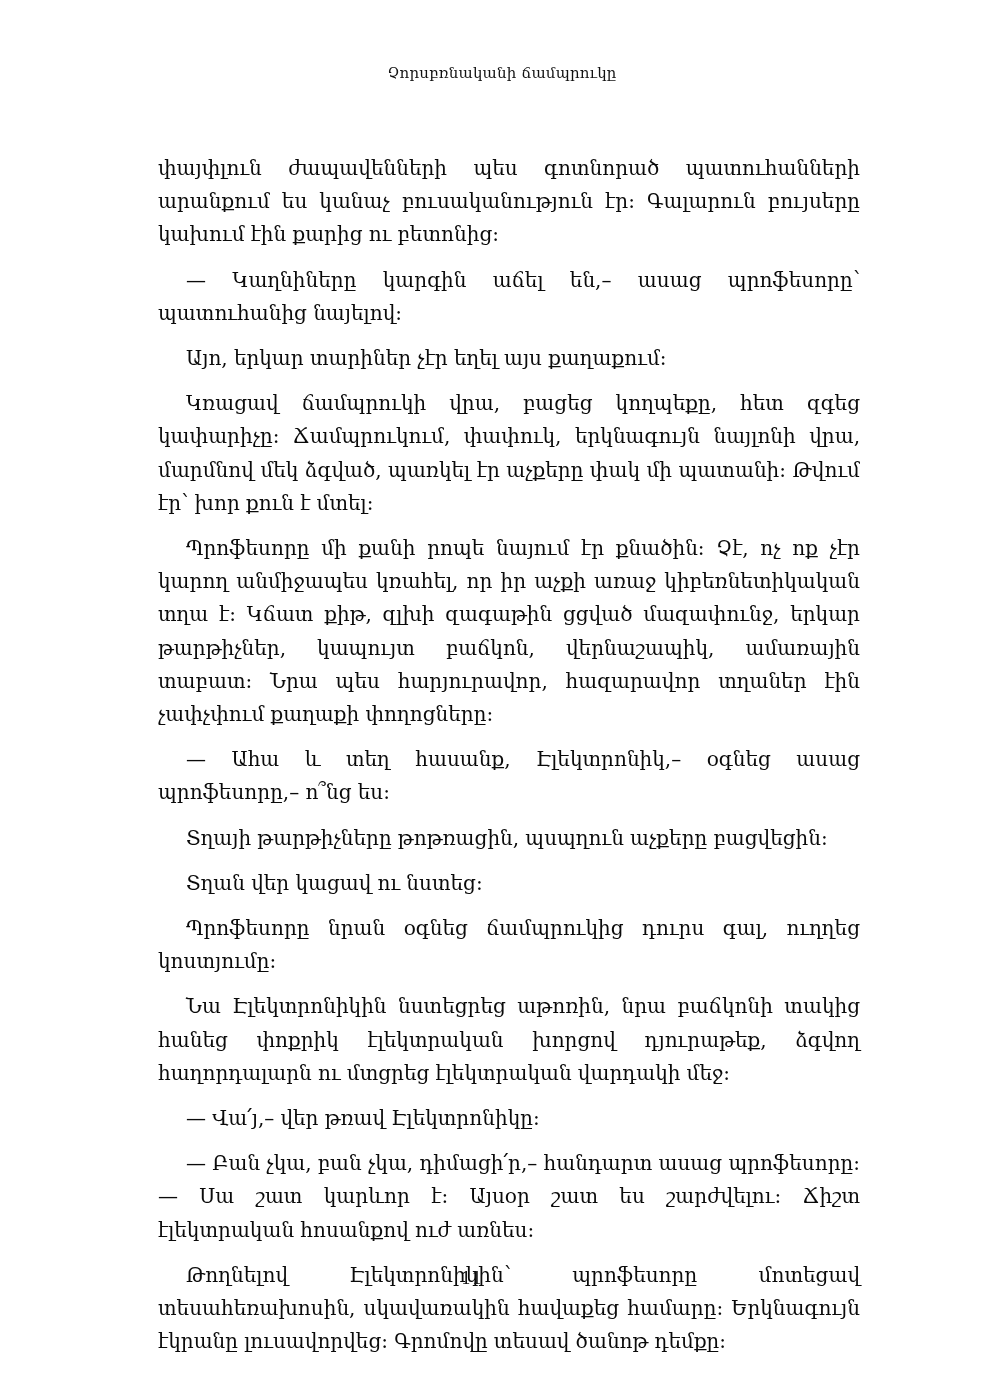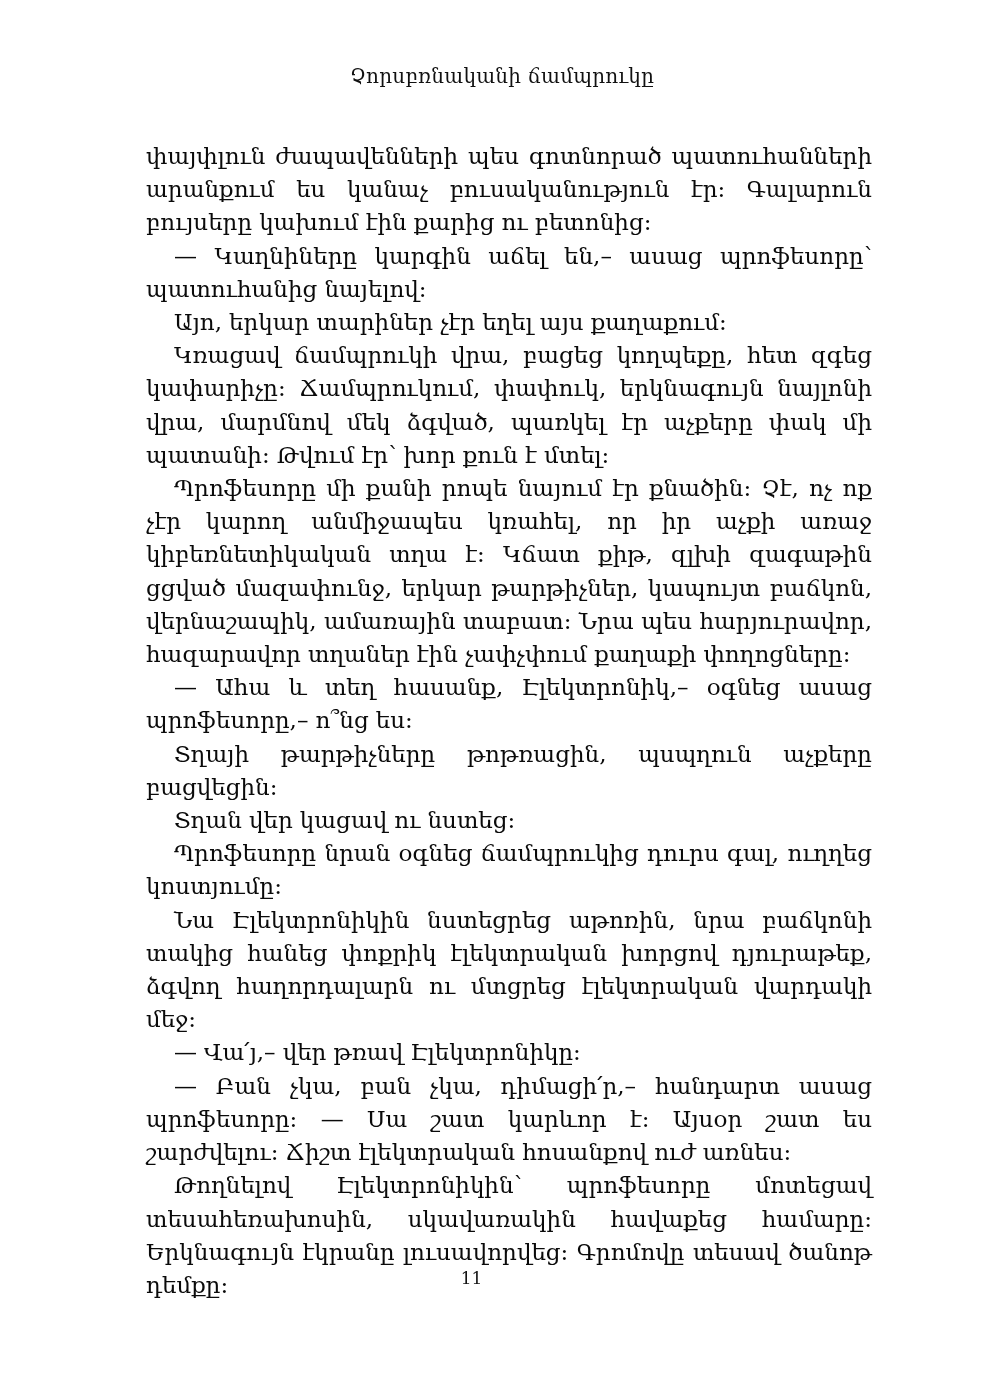--- a/index.html
+++ b/index.html
@@ -18,33 +18,33 @@
     background: #ffffff;
     overflow: hidden;
     box-sizing: border-box;
   }
   .running-header {
     position: absolute;
     top: 64px;
     left: 0;
     width: 1004px;
     text-align: center;
-    font-size: 20px;
+    font-size: 15px;
     letter-spacing: 0.2px;
     color: #111111;
   }
   .text-block {
     position: absolute;
     top: 140px;
     left: 146px;
     width: 726px;
   }
   .para {
-    margin: 0;
-    font-size: 23px;
+    margin: 12px;
+    font-size: 20px;
     line-height: 33.2px;
     text-align: justify;
     text-justify: inter-word;
     color: #0a0a0a;
     word-spacing: -0.2px;
   }
   .para.indent {
     text-indent: 28px;
   }
   .para.first {

